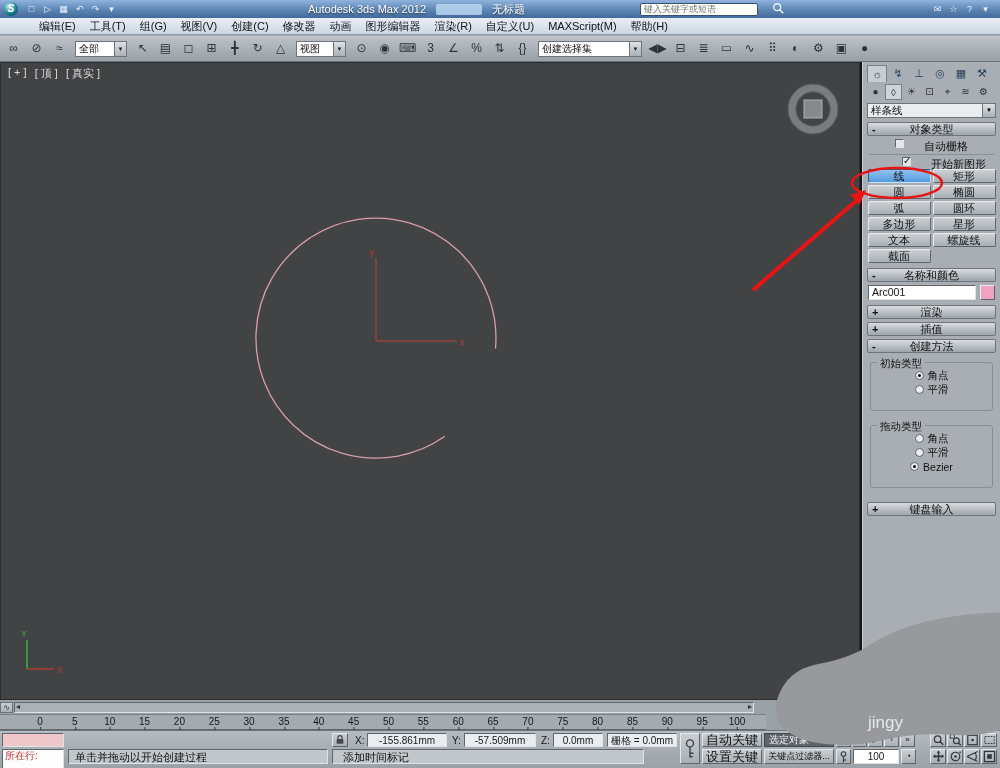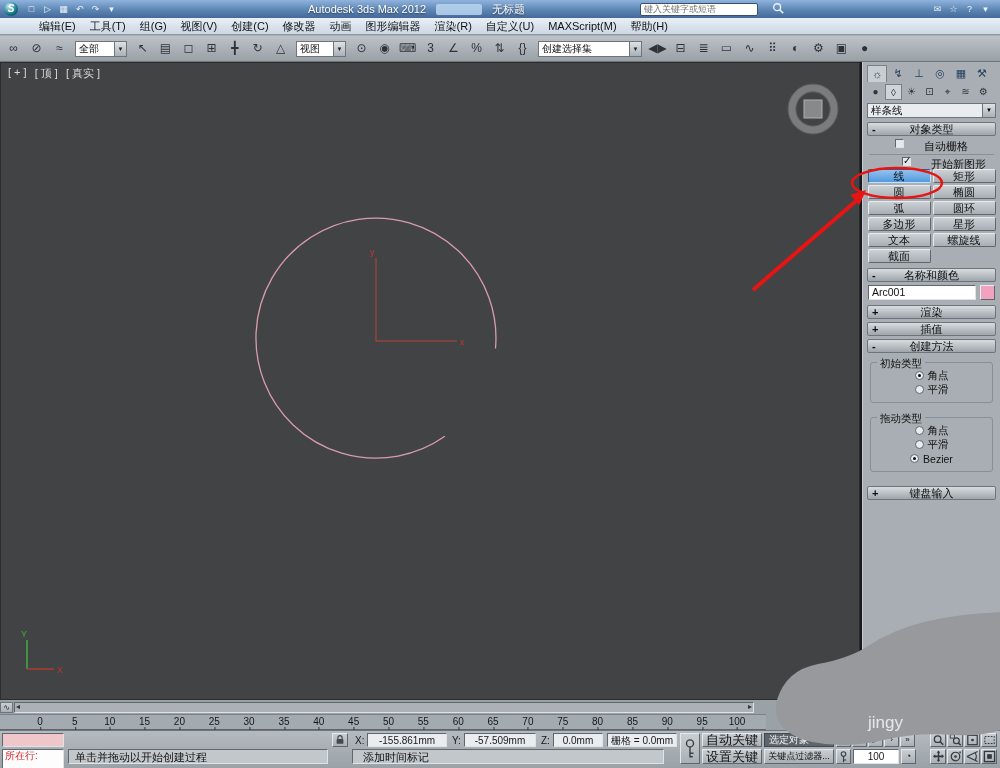--- a/index.html
+++ b/index.html
@@ -75,21 +75,21 @@
   .shape-btn { height:14px; font-size:11px; line-height:13px; text-align:center; color:#0e1012;
     background:linear-gradient(#cbd0d4,#a8afb4); border:1px solid; border-radius:2px;
     border-color:#e8ebed #5f666c #5f666c #e8ebed; }
   .shape-btn.active { background:linear-gradient(#92c3ef,#539ade);
     border-color:#2d5d8e #c2e1fa #c2e1fa #2d5d8e; }
   .name-row { display:flex; gap:4px; align-items:center; margin:3px 1px 5px; }
   .name-field { flex:1; height:15px; background:#fff; border:1px solid;
     border-color:#5f666c #dfe3e6 #dfe3e6 #5f666c; font-size:10.5px; line-height:13px; padding-left:3px; color:#111; }
   .color-swatch { width:15px; height:15px; background:#f0a2be; border:1px solid; flex:0 0 auto;
     border-color:#e8ebed #5f666c #5f666c #e8ebed; }
-  .group { border:1px solid #878e94; border-radius:3px; margin:9px 3px 14px; padding:5px 0 5px; position:relative; }
+  .group { border:1px solid #878e94; border-radius:3px; margin:9px 3px 14px; padding:5px 0 13px; position:relative; }
   .group-legend { position:absolute; top:-6px; left:6px; background:#a8aeb3; font-size:10.5px; padding:0 3px; color:#111; }
   .radio-row { display:flex; align-items:center; gap:4px; justify-content:center; height:13px;
     font-size:10.5px; color:#111; margin:1px 0; }
   .radio { width:9px; height:9px; border-radius:50%; background:#e8ecee; border:1px solid #5f666c; position:relative; flex:0 0 auto; }
   .radio.sel::after { content:""; position:absolute; left:2px; top:2px; width:3px; height:3px; border-radius:50%; background:#0a0c0e; }
   
   .timeline { position:absolute; left:0; top:700px; width:1000px; height:30px; background:#9aa1a7; }
   .mini-curve { position:absolute; left:0; top:2px; width:13px; height:11px; font-size:8px; line-height:10px;
     text-align:center; background:linear-gradient(#c9ced2,#a9b0b5); border:1px solid #6d747a; color:#222; }
   .tslider { position:absolute; left:14px; top:2px; width:740px; height:11px; background:#abb1b6;
@@ -398,21 +398,21 @@
     <div class="mxs-white">
       <span>所在行:</span>
     </div>
     <div class="sb-sunk" style="left:68px;top:18px;width:260px;height:15px;">单击并拖动以开始创建过程</div>
     <div class="sb-btn" style="left:332px;top:2px;width:16px;height:14px;">
       <svg width="12" height="11" viewBox="0 0 14 13">
           <path d="M4.5 6V4.5a2.5 2.5 0 0 1 5 0V6" fill="none" stroke="#45494e" stroke-width="1.4"></path>
           <rect x="3" y="6" width="8" height="5.5" rx="1" fill="#45494e"></rect>
         </svg>
     </div>
-    <div class="sb-sunk" style="left:352px;top:18px;width:312px;height:15px;padding-left:10px;">添加时间标记</div>
+    <div class="sb-sunk" style="left:332px;top:18px;width:312px;height:15px;padding-left:10px;">添加时间标记</div>
 
     <span class="sb-lab" style="left:355px;top:4px;">X:</span>
     <div class="sb-field" style="left:367px;top:2px;width:80px;height:14px;">-155.861mm</div>
     <span class="sb-lab" style="left:452px;top:4px;">Y:</span>
     <div class="sb-field" style="left:464px;top:2px;width:72px;height:14px;">-57.509mm</div>
     <span class="sb-lab" style="left:541px;top:4px;">Z:</span>
     <div class="sb-field" style="left:553px;top:2px;width:50px;height:14px;">0.0mm</div>
     <div class="sb-field" style="left:607px;top:2px;width:70px;height:14px;">栅格 = 0.0mm</div>
 
     <div class="sb-btn" style="left:680px;top:2px;width:20px;height:31px;padding-top:2px;">

